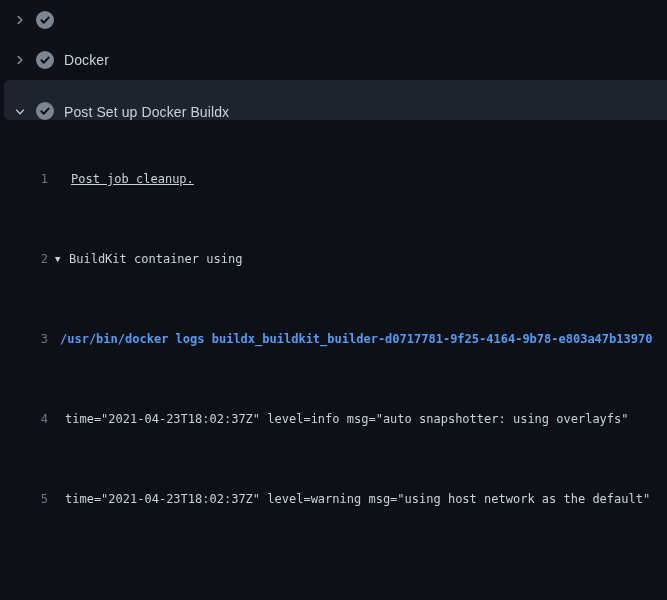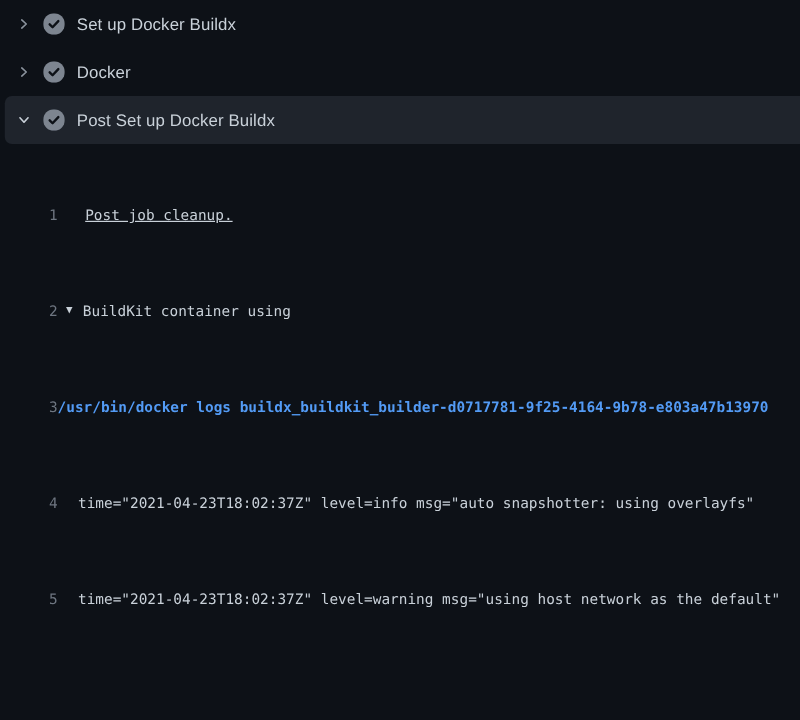--- a/index.html
+++ b/index.html
@@ -13,20 +13,21 @@
     height:40px;
     display:flex;
     align-items:center;
     margin-left:4px;
     padding-left:8px;
     cursor:pointer;
   }
   .step-row.expanded {
     background: var(--row-highlight, #1f242c);
     border-radius:6px 0 0 6px;
+    align-items:flex-end;
   }
   .chev { width:16px; height:16px; flex:0 0 16px; display:flex; align-items:center; justify-content:center; }
   .chev svg { display:block; }
   .status-icon { width:18px; height:18px; flex:0 0 18px; margin-left:8px; }
   .step-label {
     margin-left:10px;
     font-size:14px;
     color: var(--fg, #c9d1d9);
     letter-spacing:0.1px;
   }
@@ -66,21 +67,20 @@
         <path d="M5.5 3.5 L10.5 8 L5.5 12.5" fill="none" stroke="#8b949e" stroke-width="1.8" stroke-linecap="round" stroke-linejoin="round"></path>
       </svg>
     </span>
 
     <span class="status-icon">
       <svg width="18" height="18" viewBox="0 0 18 18">
         <circle cx="9" cy="9" r="9" fill="#7d8590"></circle>
         <path d="M5.4 9.3 L7.8 11.7 L12.6 6.6" fill="none" stroke="#0d1117" stroke-width="2" stroke-linecap="round" stroke-linejoin="round"></path>
       </svg>
     </span>
-    <span class="step-label">Set up Docker Buildx</span>
   </div>
 
   <div class="step-row">
     <span class="chev chev-right">
       <svg width="12" height="12" viewBox="0 0 16 16">
         <path d="M5.5 3.5 L10.5 8 L5.5 12.5" fill="none" stroke="#8b949e" stroke-width="1.8" stroke-linecap="round" stroke-linejoin="round"></path>
       </svg>
     </span>
 
     <span class="status-icon">
@@ -118,21 +118,21 @@
 
   <div class="log-row">
     <span class="log-num">2</span>
     <span class="log-marker" style="margin-left: 7px;">▼</span>
     <span class="log-text">BuildKit container using</span>
   </div>
 
   <div class="log-row">
     <span class="log-num">3</span>
     
-    <span class="log-text command" style="">/usr/bin/docker logs buildx_buildkit_builder-d0717781-9f25-4164-9b78-e803a47b13970</span>
+    <span class="log-text command" style="margin-left: 12px;">/usr/bin/docker logs buildx_buildkit_builder-d0717781-9f25-4164-9b78-e803a47b13970</span>
   </div>
 
   <div class="log-row">
     <span class="log-num">4</span>
     
     <span class="log-text" style="margin-left: 17px;">time="2021-04-23T18:02:37Z" level=info msg="auto snapshotter: using overlayfs"</span>
   </div>
 
   <div class="log-row">
     <span class="log-num">5</span>

